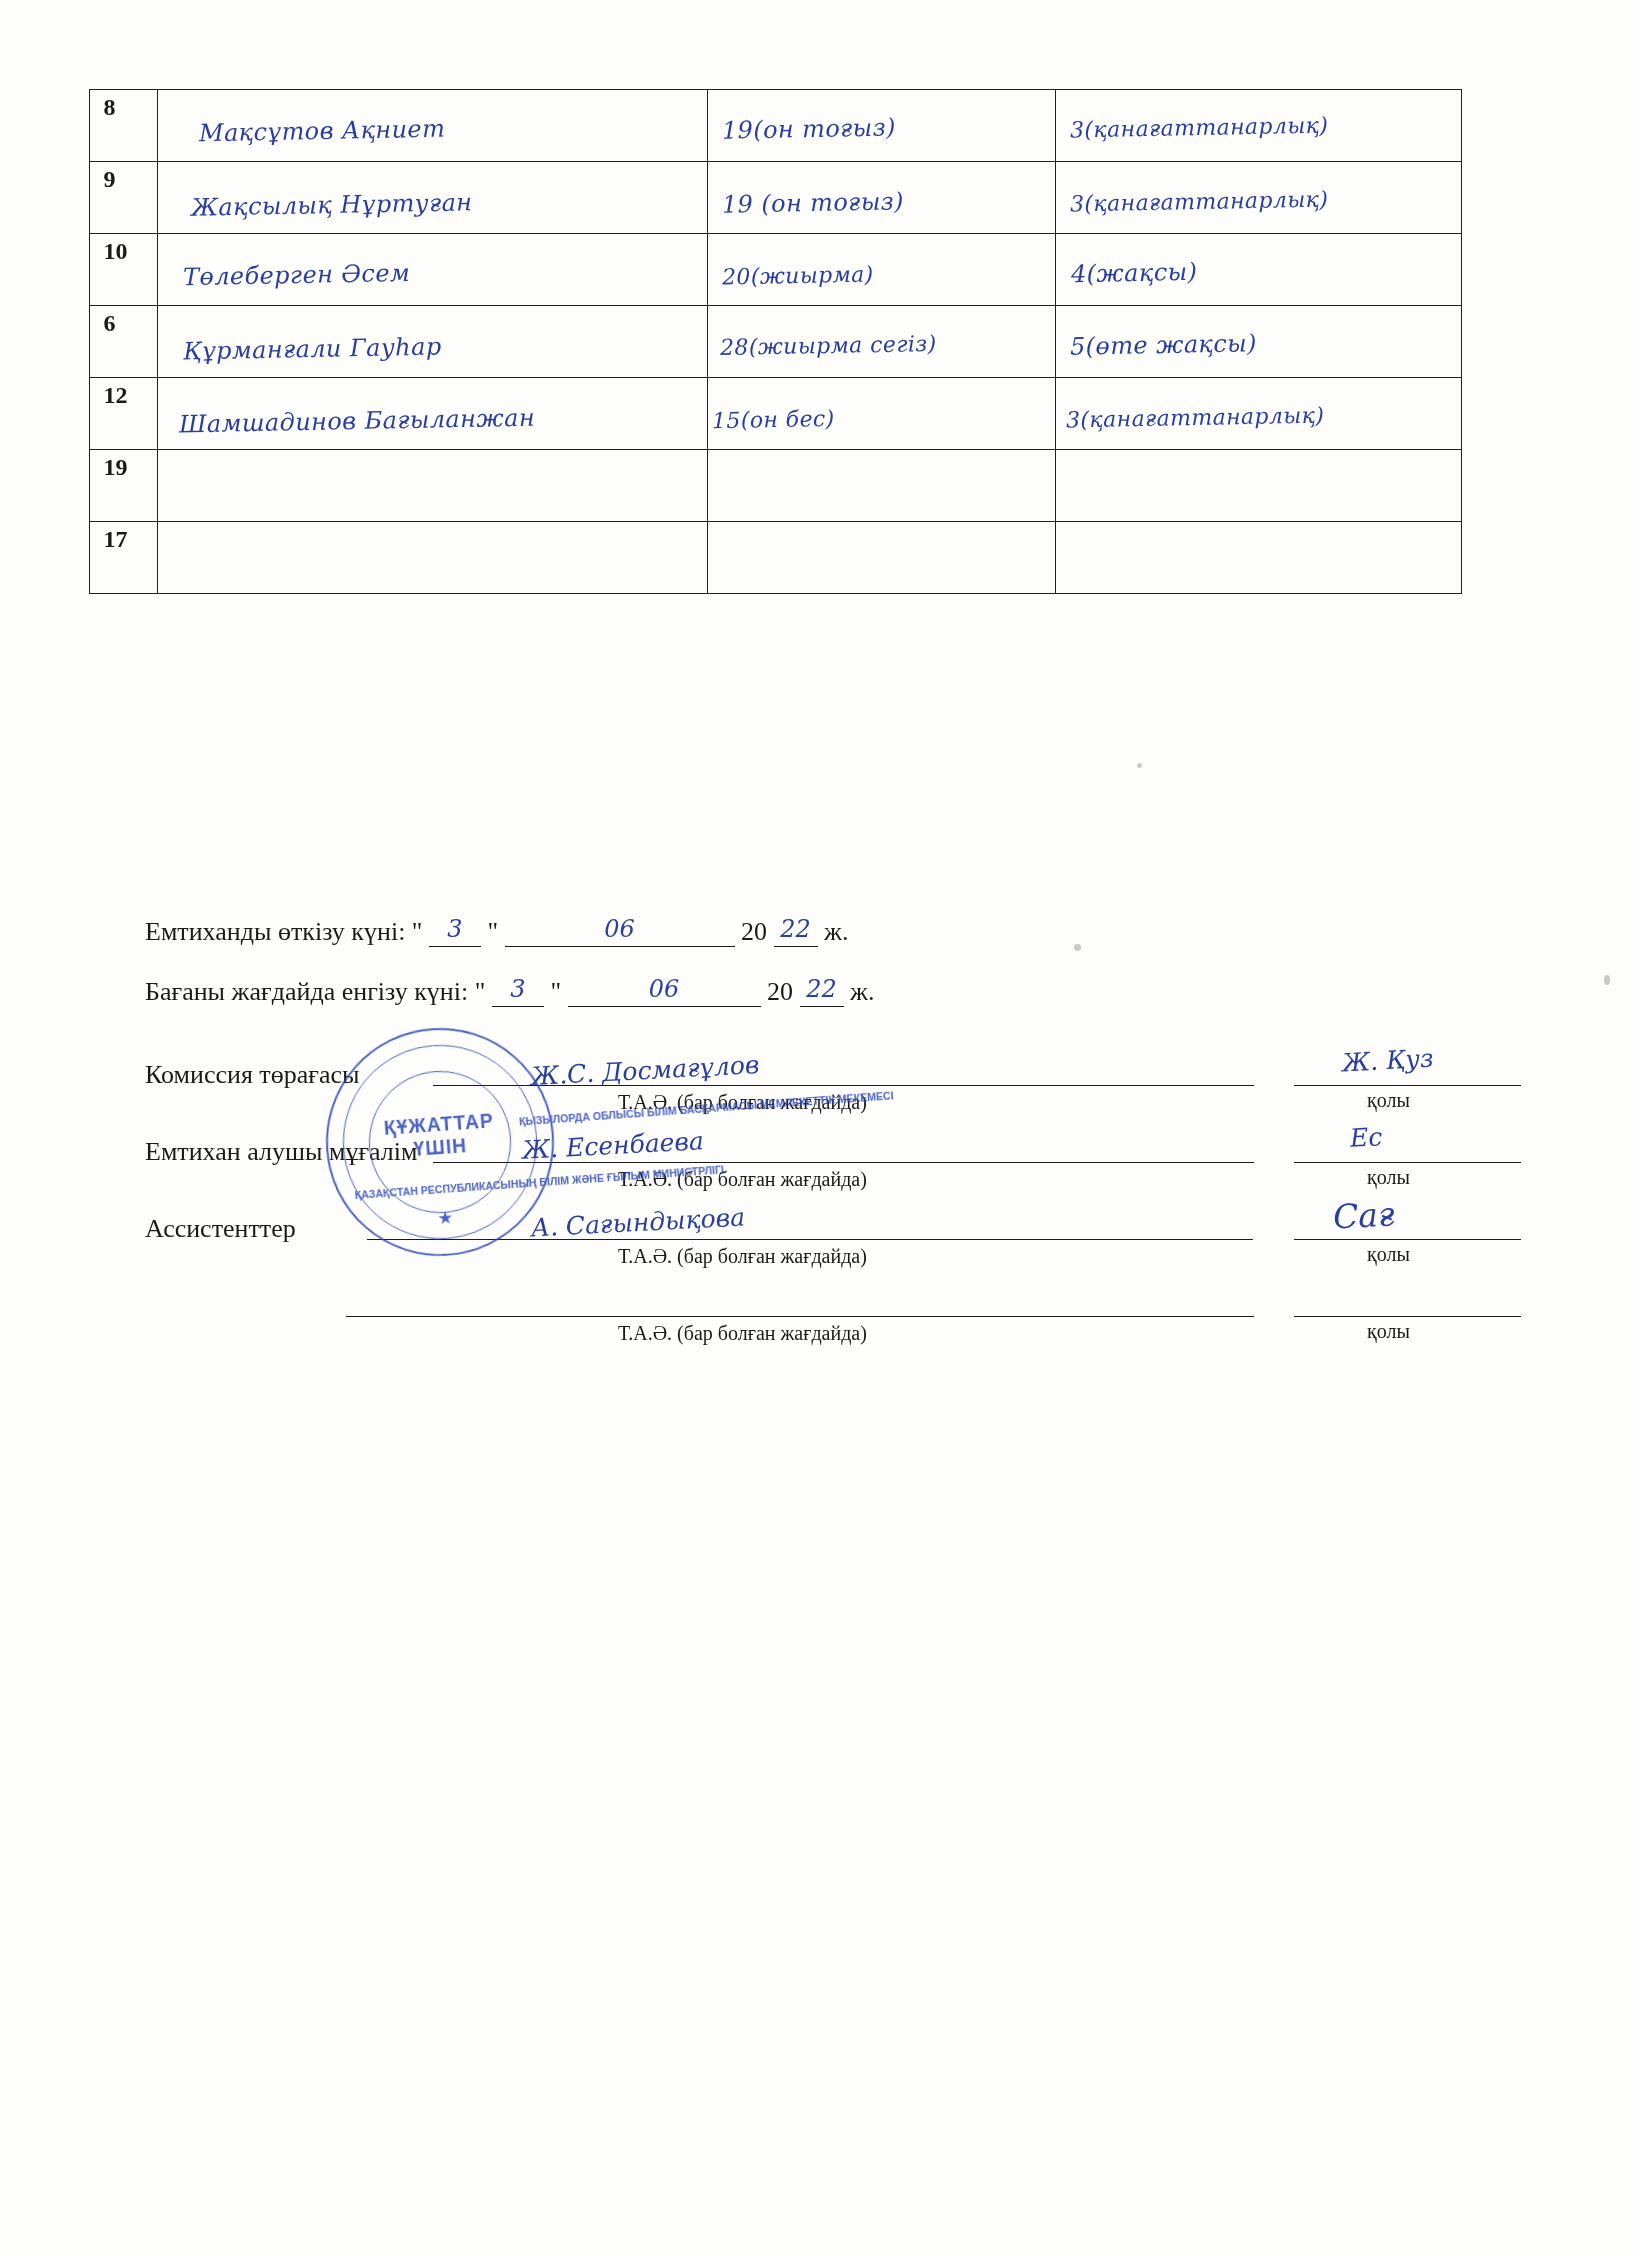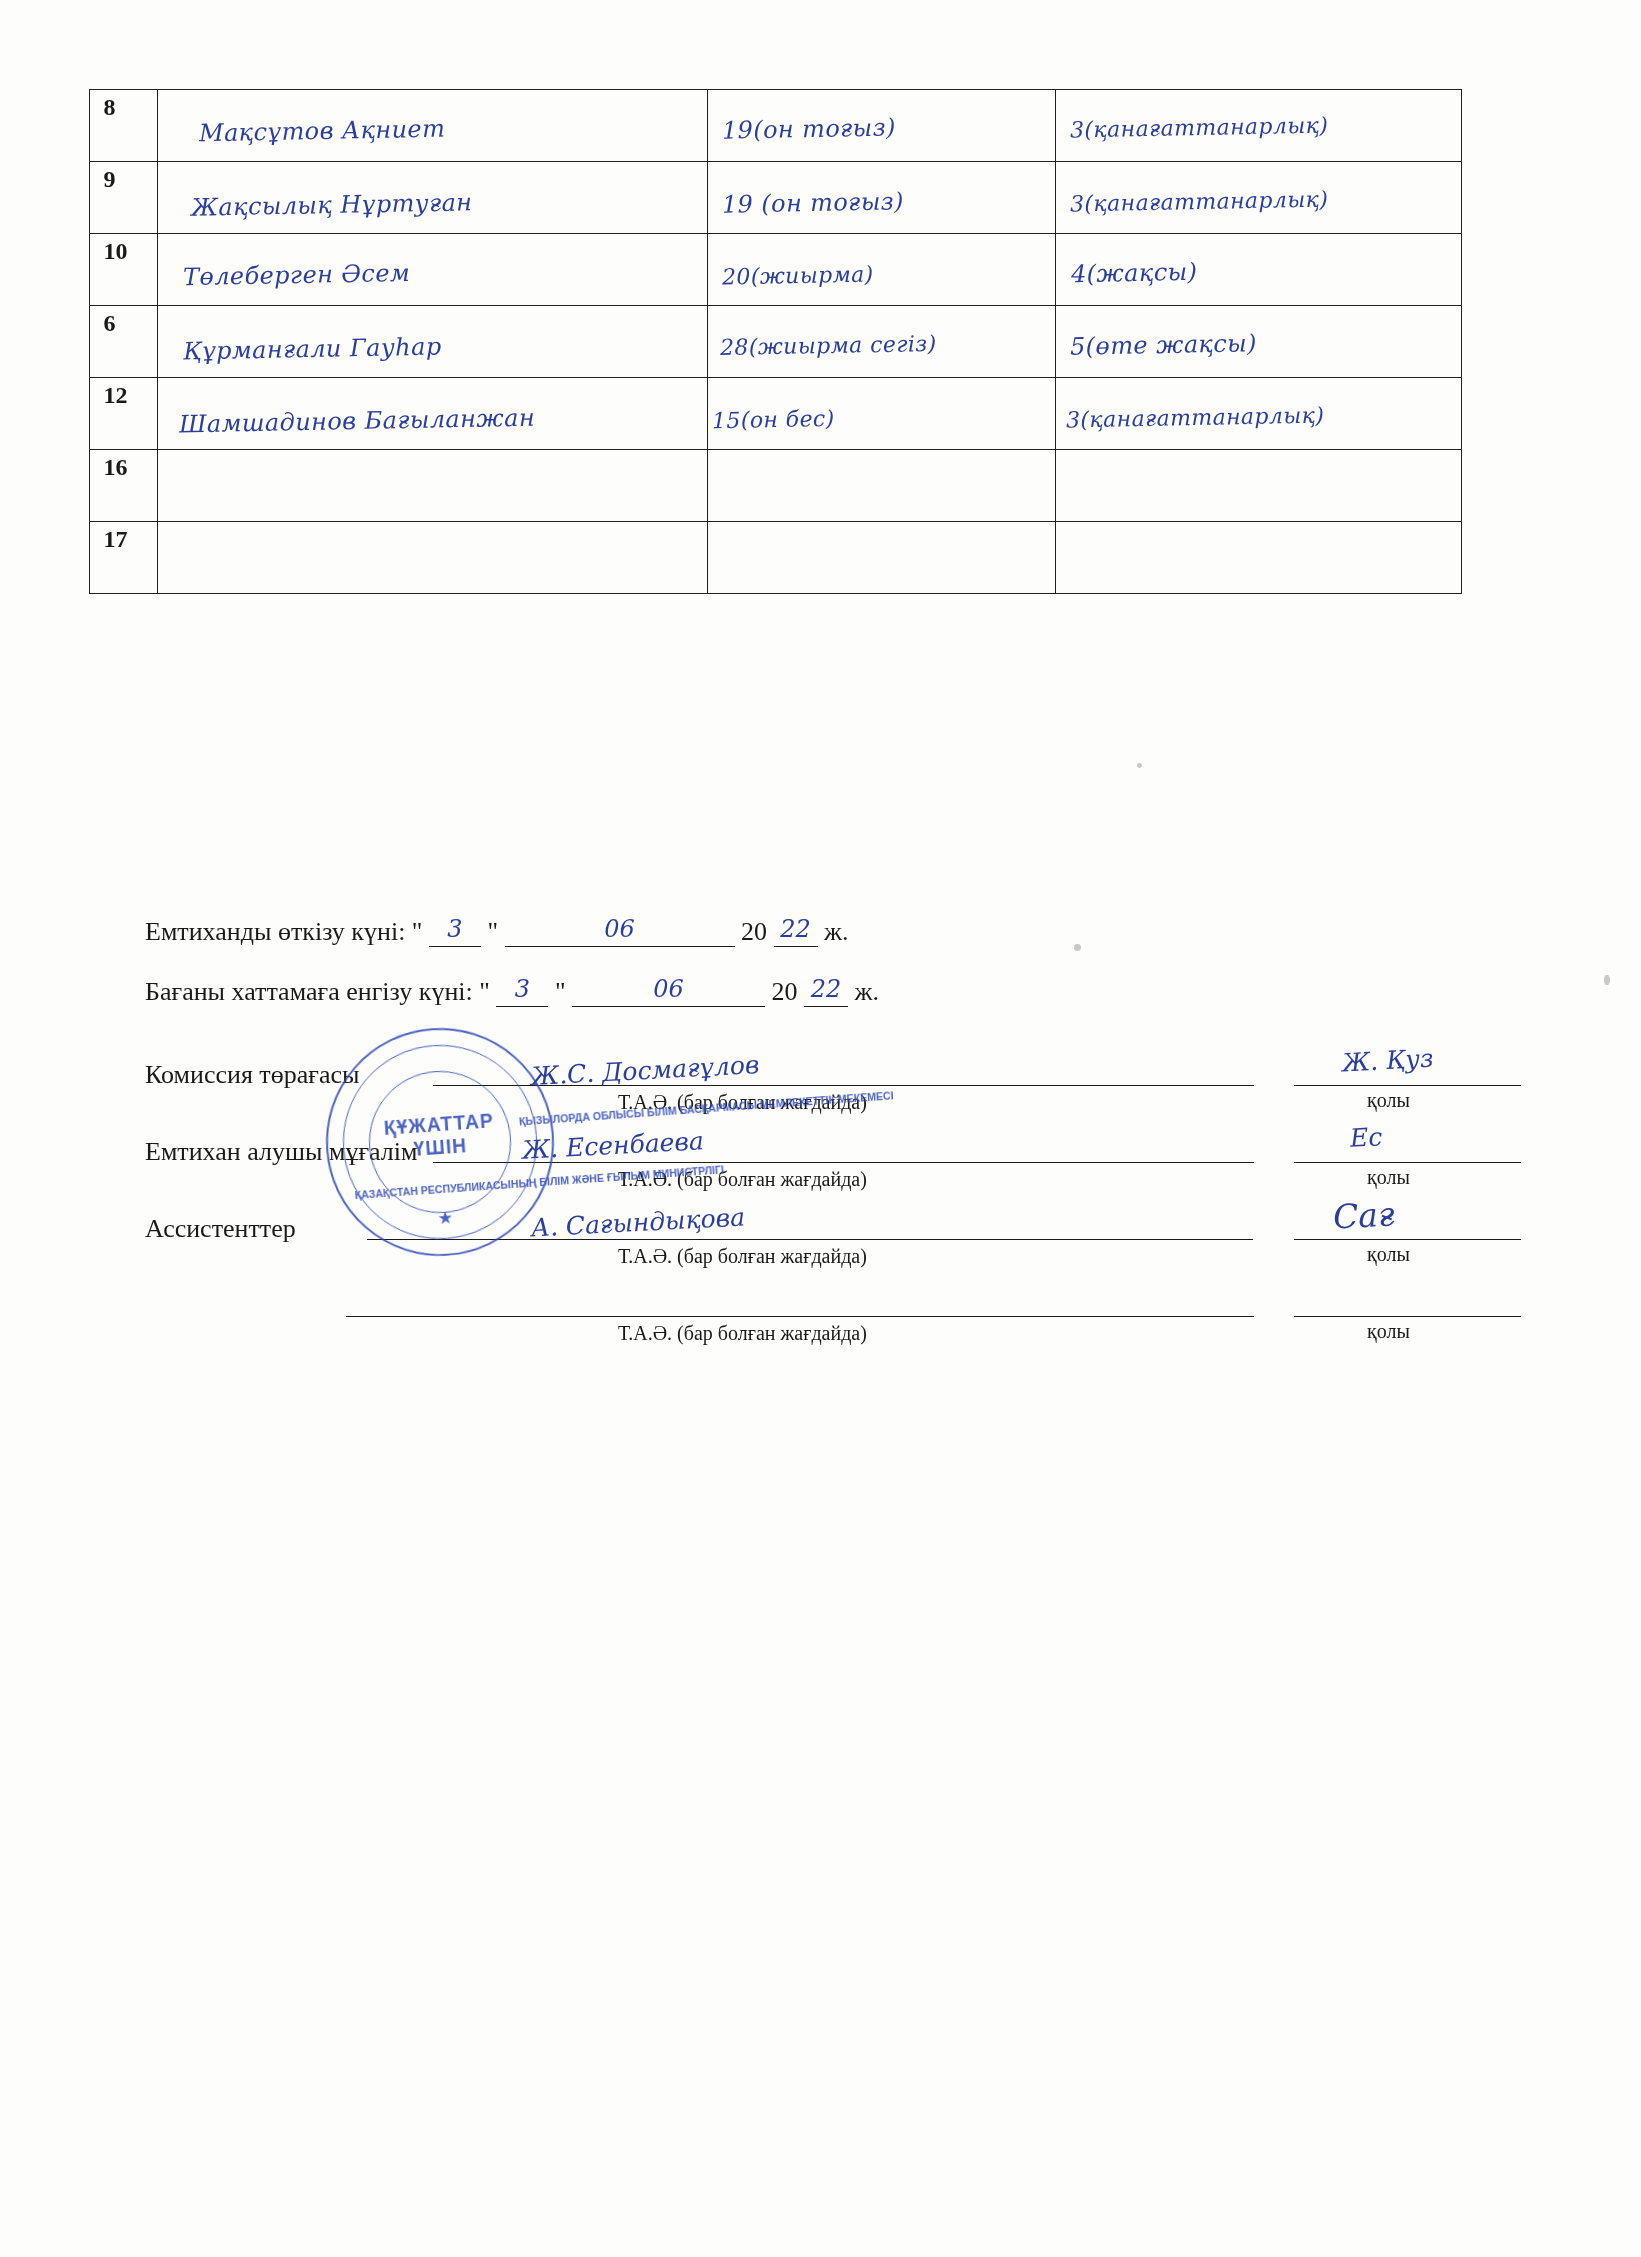--- a/index.html
+++ b/index.html
@@ -278,21 +278,21 @@
         <td>
           <span class="hw small" style="left:3.9px; top:29px;">15(он бес)</span>
         </td>
         <td>
           <span class="hw small" style="left:9.7px; top:27px;">3(қанағаттанарлық)</span>
         </td>
       </tr>
 
       <tr>
         <td>
-          <span class="rownum">16</span>
+          <span class="rownum">19</span>
         </td>
         <td>
             <span class="hw"></span>
           </td>
         <td>
             <span class="hw"></span>
           </td>
         <td>
             <span class="hw"></span>
           </td>
@@ -332,21 +332,21 @@
         <span class="hwdate">06</span>
       </span>
       <span class="lbl">20</span>
       <span class="ul" style="width:44px;">
         <span class="hwdate">22</span>
       </span>
       <span class="lbl">ж.</span>
     </div>
 
     <div class="fline">
-      <span class="lbl">Бағаны хаттамаға енгізу күні:</span>
+      <span class="lbl">Бағаны жағдайда енгізу күні:</span>
       <span class="lbl">"</span>
       <span class="ul" style="width:52px;">
         <span class="hwdate">3</span>
       </span>
       <span class="lbl">"</span>
       <span class="ul" style="width:193px;">
         <span class="hwdate">06</span>
       </span>
       <span class="lbl">20</span>
       <span class="ul" style="width:44px;">

